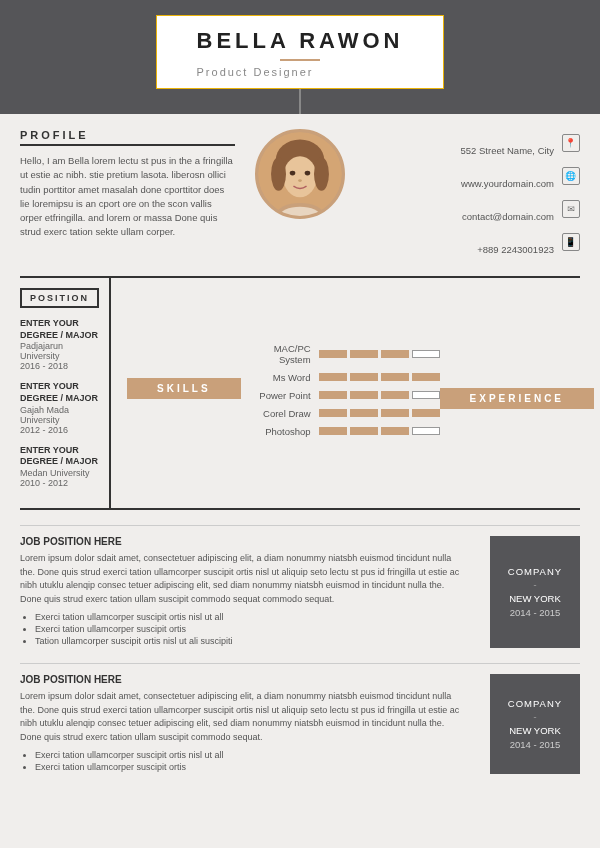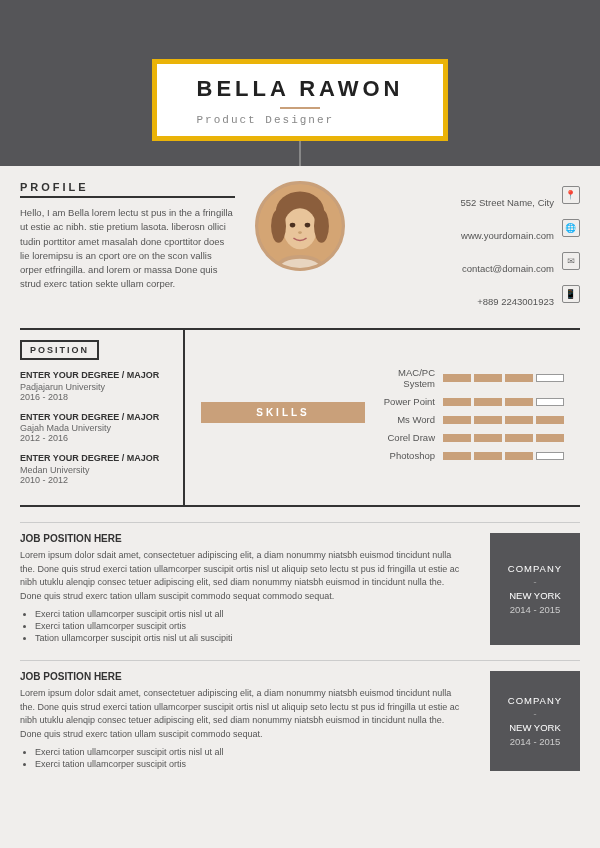--- a/index.html
+++ b/index.html
@@ -8,42 +8,41 @@
       min-height: 848px;
       font-family: Georgia, 'Times New Roman', serif;
       background: #f0eeec;
       font-size: 11px;
       color: #333;
     }
     .header-inner {
       background: white;
       display: inline-block;
       padding: 12px 40px 10px 40px;
-      border: 5px solid #eab308;
+      border: 1px solid #eab308;
       margin-bottom: 0;
-      margin-top: 44px;
     }
     .header-name {
       font-size: 22px;
       font-weight: bold;
       letter-spacing: 4px;
       color: #222;
       font-family: Arial, sans-serif;
     }
     .header-divider {
       width: 40px;
       height: 2px;
       background: #c9a07a;
       margin: 5px auto;
     }
     .header-title {
       font-size: 11px;
       color: #888;
       letter-spacing: 2px;
-      font-family: Liberation Mono, monospace;
+      font-family: Liberation Sans, sans-serif;
     }
 
     
     .main {
       background: #f0eeec;
       padding: 0 20px;
     }
 
     
     .top-section {
@@ -438,35 +437,35 @@
           <div class="skill-row">
             <span class="skill-label">MAC/PC System</span>
             <div class="skill-bars">
               <div class="skill-bar filled"></div>
               <div class="skill-bar filled"></div>
               <div class="skill-bar filled"></div>
               <div class="skill-bar"></div>
             </div>
           </div>
           <div class="skill-row">
+            <span class="skill-label">Ms Word</span>
+            <div class="skill-bars">
+              <div class="skill-bar filled"></div>
+              <div class="skill-bar filled"></div>
+              <div class="skill-bar filled"></div>
+              <div class="skill-bar filled"></div>
+            </div>
+          </div>
+          <div class="skill-row">
             <span class="skill-label">Power Point</span>
             <div class="skill-bars">
               <div class="skill-bar filled"></div>
               <div class="skill-bar filled"></div>
               <div class="skill-bar filled"></div>
               <div class="skill-bar"></div>
-            </div>
-          </div>
-          <div class="skill-row">
-            <span class="skill-label">Ms Word</span>
-            <div class="skill-bars">
-              <div class="skill-bar filled"></div>
-              <div class="skill-bar filled"></div>
-              <div class="skill-bar filled"></div>
-              <div class="skill-bar filled"></div>
             </div>
           </div>
           <div class="skill-row">
             <span class="skill-label">Corel Draw</span>
             <div class="skill-bars">
               <div class="skill-bar filled"></div>
               <div class="skill-bar filled"></div>
               <div class="skill-bar filled"></div>
               <div class="skill-bar filled"></div>
             </div>
@@ -475,20 +474,21 @@
             <span class="skill-label">Photoshop</span>
             <div class="skill-bars">
               <div class="skill-bar filled"></div>
               <div class="skill-bar filled"></div>
               <div class="skill-bar filled"></div>
               <div class="skill-bar"></div>
             </div>
           </div>
         </div>
 
+      <div class="experience-header">EXPERIENCE</div>
     </div>
 
 
   </div>
 
   <div class="experience-section">
     <div id="jobs-container">
         <div class="job-entry">
           <div class="job-main">
             <div class="job-position">JOB POSITION HERE</div>

